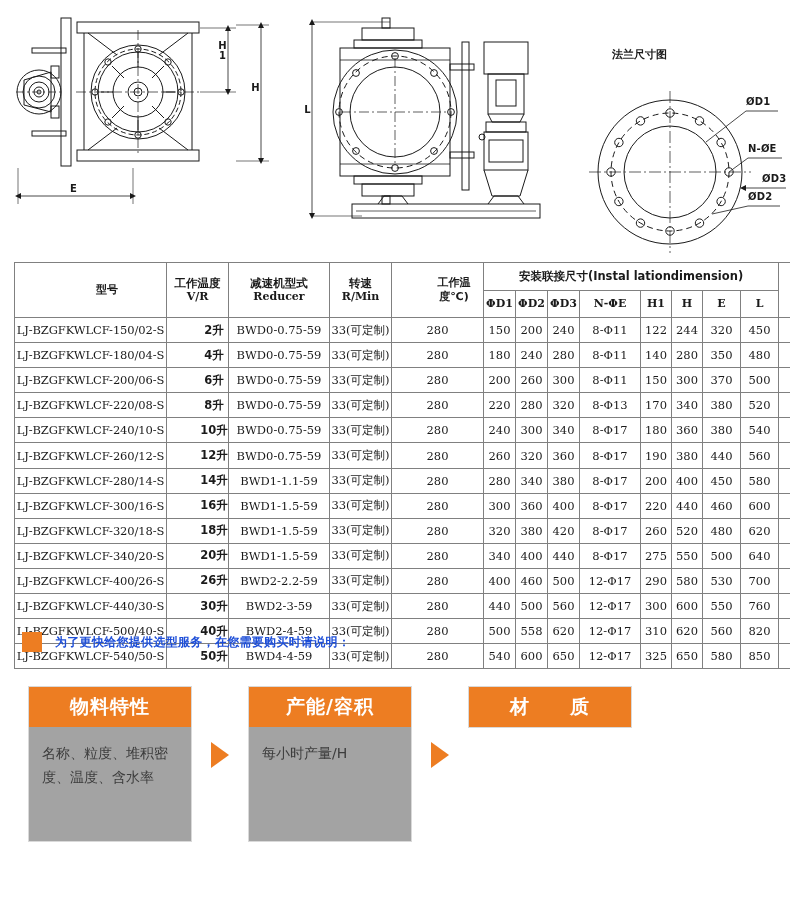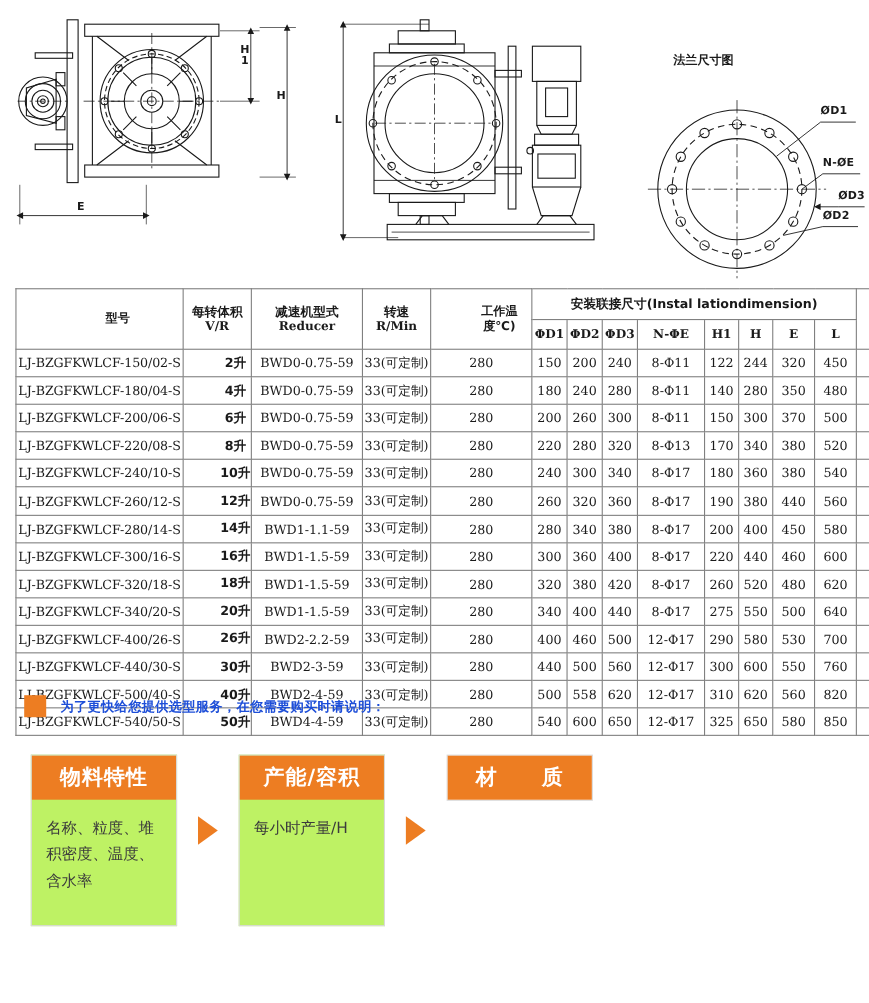--- a/index.html
+++ b/index.html
@@ -139,23 +139,23 @@
 
   
   .cards {
     position: absolute;
     left: 28px;
     top: 686px;
     display: flex;
     align-items: flex-start;
   }
   .card {
-    width: 133px;
+    width: 164px;
     border: 1px solid #d9d9d9;
-    background: #bef264;
+    background: #a3a3a3;
     box-sizing: border-box;
   }
   .card-head {
     height: 40px;
     display: flex;
     align-items: center;
     justify-content: center;
     color: #ffffff;
     font-family: "DejaVu Sans", sans-serif;
     font-size: 19px;
@@ -364,21 +364,21 @@
         <col style="width:31px">
         <col style="width:31px">
       <col style="width:38px">
         <col style="width:38px">
         <col style="width:68px">
     </colgroup>
     <thead>
       <tr>
         <th rowspan="2" class="tall cjk">型号</th>
         <th rowspan="2" class="tall">
-          <span class="hdr-cn">每转体积</span>
+          <span class="hdr-cn">工作温度</span>
           <span class="hdr-en">V/R</span>
         </th>
         <th rowspan="2" class="tall">
           <span class="hdr-cn">减速机型式</span>
           <span class="hdr-en">Reducer</span>
         </th>
         <th rowspan="2" class="tall">
           <span class="hdr-cn">转速</span>
           <span class="hdr-en">R/Min</span>
         </th>

